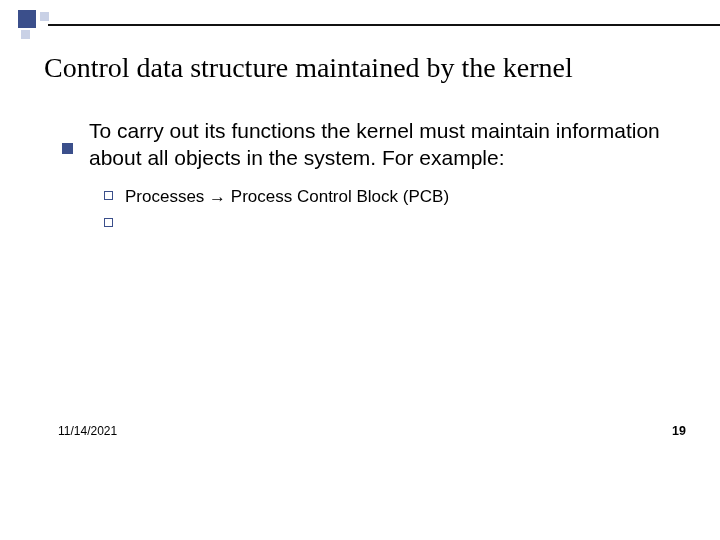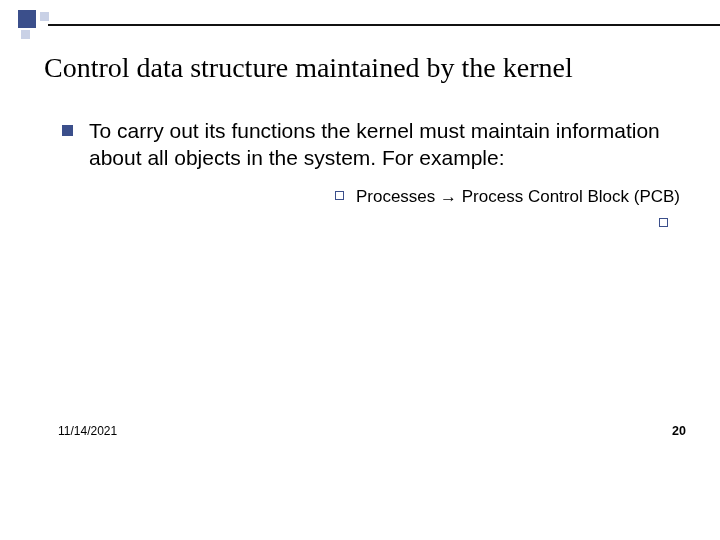--- a/index.html
+++ b/index.html
@@ -5,25 +5,25 @@
   * { margin: 0; padding: 0; box-sizing: border-box; }
   html, body { width: 720px; height: 540px; background: #fff; font-family: Arial, Helvetica, sans-serif; color: #000; }
   .slide { position: relative; width: 720px; height: 452px; padding: 0; }
   .decor { position: absolute; top: 10px; left: 18px; width: 40px; height: 40px; }
   .decor .big { position: absolute; top: 0; left: 0; width: 18px; height: 18px; background: #3b4f8b; }
   .decor .sm1 { position: absolute; top: 2px; left: 22px; width: 9px; height: 9px; background: #c9d1e6; }
   .decor .sm2 { position: absolute; top: 20px; left: 3px; width: 9px; height: 9px; background: #c9d1e6; }
   .rule { position: absolute; top: 24px; left: 48px; right: 0; height: 2px; background: #111; }
   .title { position: absolute; top: 52px; left: 44px; right: 30px; font-family: "Times New Roman", Times, serif; font-size: 28px; font-weight: 400; }
   .body { position: absolute; top: 118px; left: 62px; right: 40px; }
-  .lvl1 { display: flex; align-items: flex-start; margin-bottom: 14px; }
+  .lvl1 { display: flex; align-items: center; margin-bottom: 14px; }
   .lvl1 .bullet { flex: 0 0 auto; width: 11px; height: 11px; background: #3b4f8b; margin-top: 7px; margin-right: 16px; }
   .lvl1 .text { font-size: 21px; line-height: 1.28; }
   .sub { margin-left: 42px; margin-top: 6px; }
-  .lvl2 { display: flex; align-items: flex-start; margin-bottom: 4px; justify-content: flex-end; }
+  .lvl2 { display: flex; align-items: flex-start; margin-bottom: 4px; }
   .lvl2 .bullet { flex: 0 0 auto; width: 9px; height: 9px; border: 1.5px solid #3b4f8b; background: #fff; margin-top: 5px; margin-right: 12px; }
   .lvl2 .text { font-size: 17px; line-height: 1.35; }
   .arrow { font-family: Arial, sans-serif; }
   .footer-date { position: absolute; bottom: 14px; left: 58px; font-size: 12px; }
   .footer-page { position: absolute; bottom: 14px; right: 34px; font-size: 12.5px; font-weight: bold; }
 </style>
 </head>
 <body>
 
 <div class="slide">
@@ -48,14 +48,14 @@
           <span>Processes </span><span class="arrow">→</span><span> Process Control Block (PCB)</span>
         </div>
       </div>
       <div class="lvl2">
         <div class="bullet"></div>
       </div>
     </div>
   </div>
 
   <div class="footer-date">11/14/2021</div>
-  <div class="footer-page">20</div>
+  <div class="footer-page">19</div>
 </div>
 
 </body></html>

